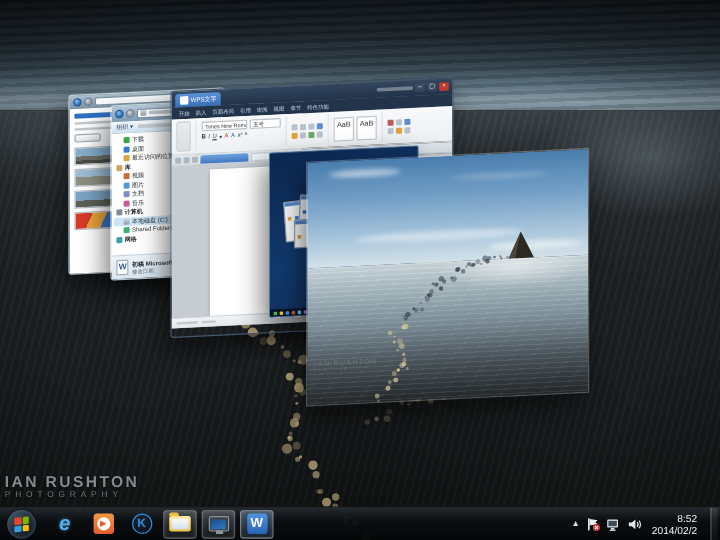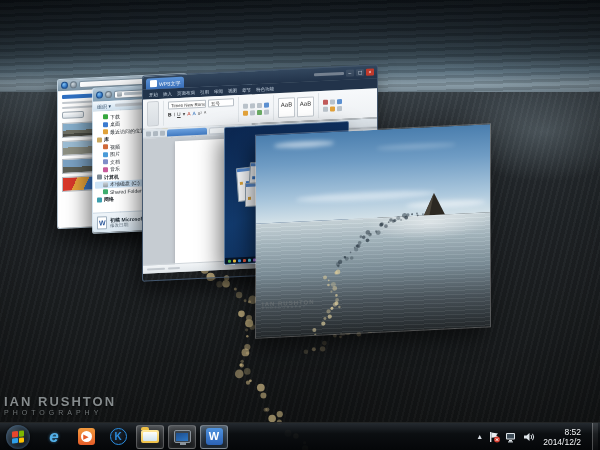--- a/index.html
+++ b/index.html
@@ -676,18 +676,18 @@
         <rect x="4" y="9" width="3" height="1.4" fill="#dfe5ea"></rect>
         <rect x="3" y="10.4" width="5" height="1" fill="#dfe5ea"></rect>
       </svg>
       <svg width="12" height="12">
         <polygon points="1,4.5 3.5,4.5 6.5,2 6.5,10 3.5,7.5 1,7.5" fill="#dfe5ea"></polygon>
         <path d="M8 4 Q9.5 6 8 8" stroke="#dfe5ea" stroke-width="1" fill="none"></path>
         <path d="M9.5 2.8 Q12 6 9.5 9.2" stroke="#dfe5ea" stroke-width="1" fill="none"></path>
       </svg>
       <div class="clock">
         <div>8:52</div>
-        <div>2014/12/2</div>
+        <div>2014/02/2</div>
       </div>
       <div class="show-desktop"></div>
     </div>
   </div>
 </div>
 
 </body></html>

